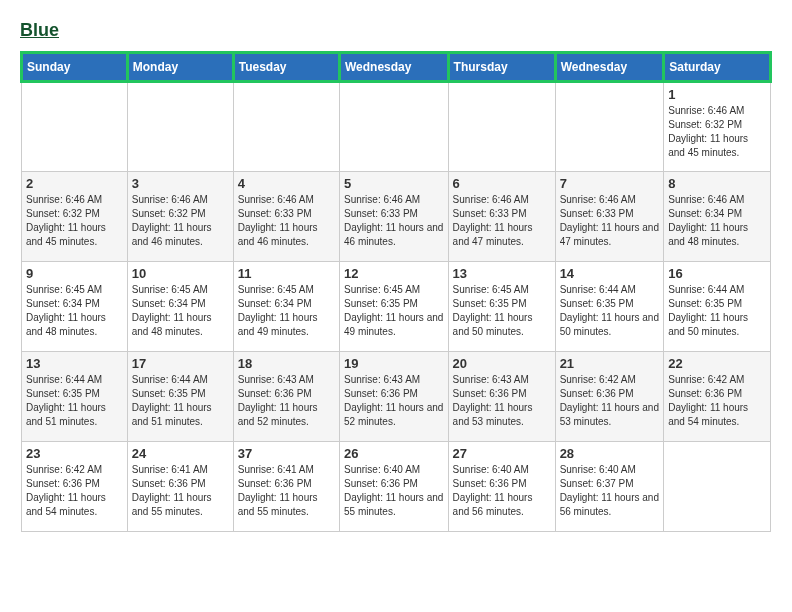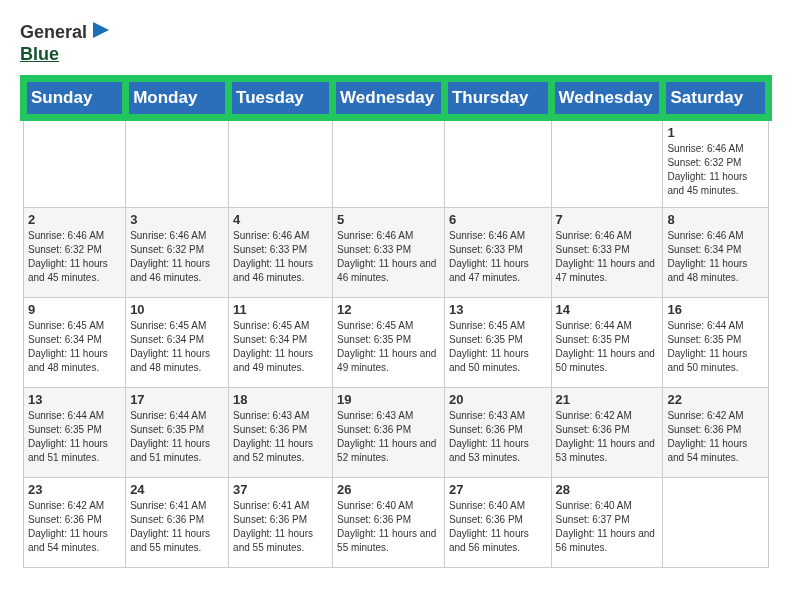--- a/index.html
+++ b/index.html
@@ -51,23 +51,23 @@
     table {
       width: 100%;
       border-collapse: collapse;
       font-size: 11px;
     }
     thead th {
       background-color: #2b6fba;
       color: #fff;
       padding: 6px 4px;
       text-align: left;
-      font-size: 17px;
-      font-weight: bold;
-      border: 7px solid #22c55e;
+      font-size: 12px;
+      font-weight: bold;
+      border: 3px solid #22c55e;
       margin-left: 38px;
     }
     td {
       border: 1px solid #ccc;
       vertical-align: top;
       padding: 4px;
       height: 90px;
       width: 113px;
       color: #333;
     }
@@ -90,26 +90,20 @@
     tr:nth-child(odd) td {
       background-color: #ffffff;
     }
   </style>
 </head>
 <body>
 
 <div class="header">
   <div class="logo">
     <div>
-      <div style="display:flex;align-items:center;">
-        <span class="logo-text-general">General</span>
-        <svg class="logo-icon" viewBox="0 0 24 24">
-          <polygon points="4,2 20,10 4,18" fill="#1a6fb5"></polygon>
-        </svg>
-      </div>
       <div>
         <span class="logo-text-blue" style="font-size:18px;font-weight:bold;">Blue</span>
       </div>
     </div>
   </div>
   <div class="title-block">
   </div>
 </div>
 
 <table>

